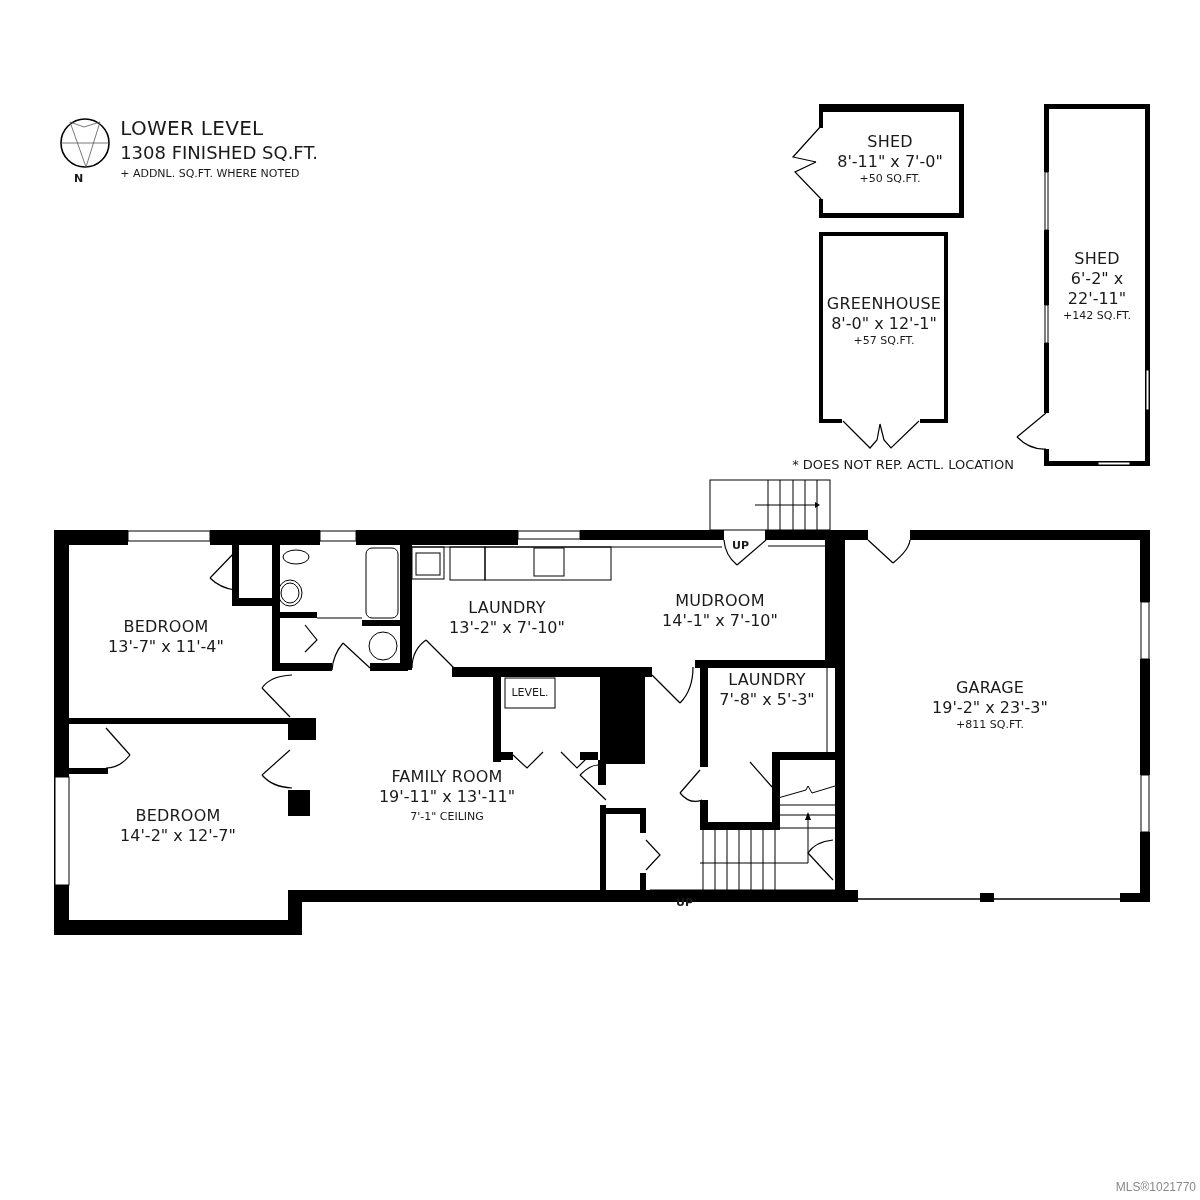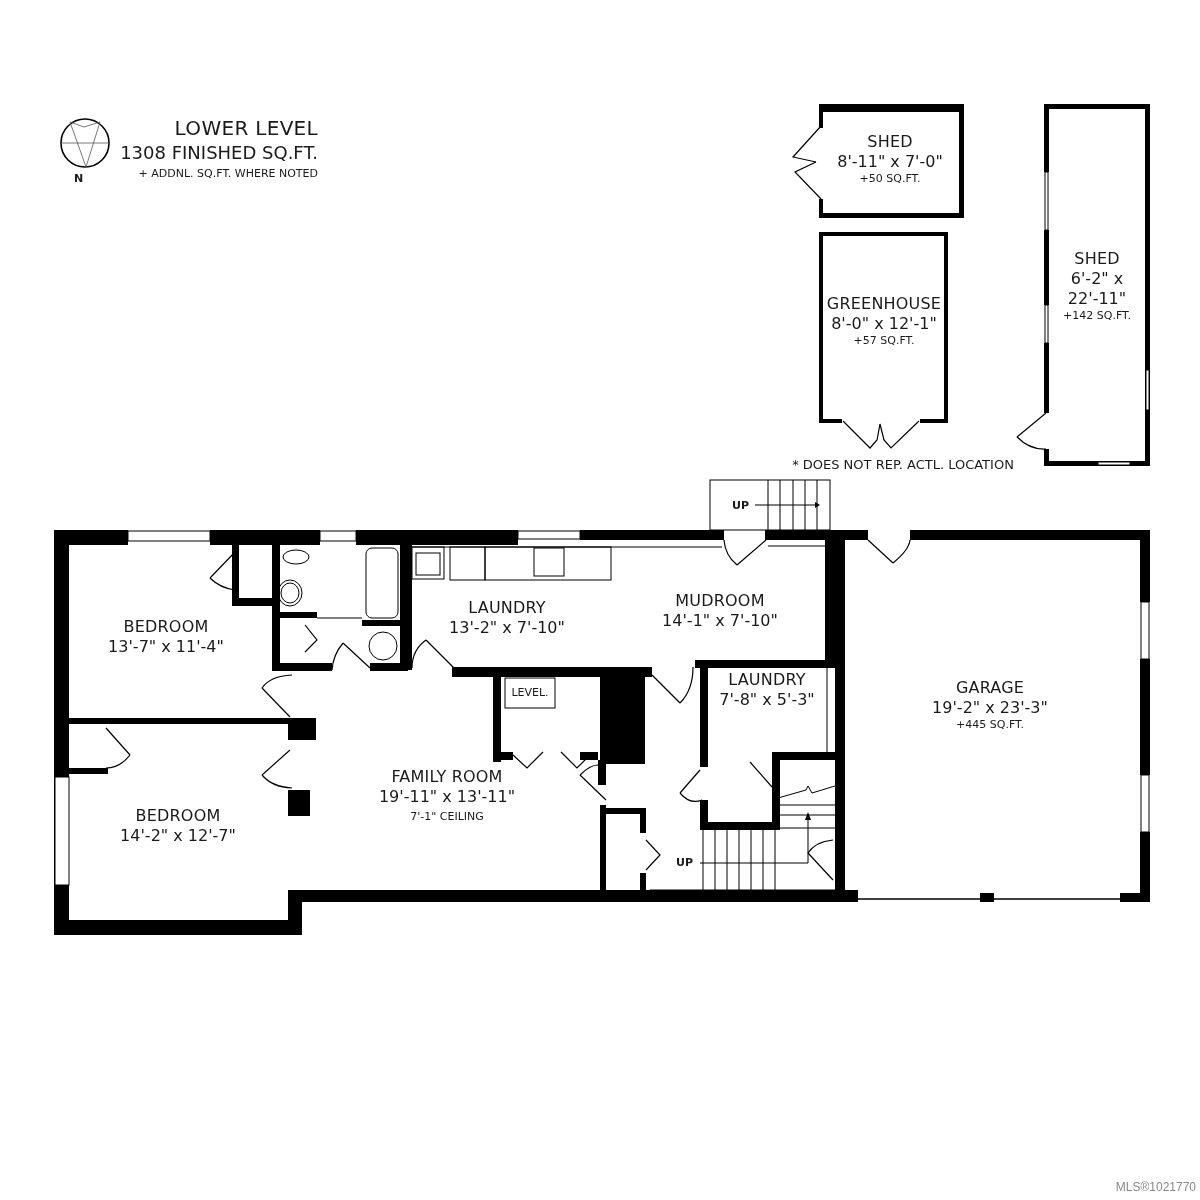--- a/index.html
+++ b/index.html
@@ -5,28 +5,28 @@
   html, body { margin:0; padding:0; background:#ffffff; }
   body { width:1200px; height:1200px; position:relative; overflow:hidden; font-family:"DejaVu Sans", sans-serif; color:#1a1a1a; }
   svg { position:absolute; left:0; top:0; }
   .wall { fill:#000; }
   .win { fill:#fff; stroke:#000; stroke-width:1; }
   .door { stroke:#000; stroke-width:1.2; fill:none; }
   .lbl { position:absolute; text-align:center; transform:translateX(-50%); white-space:nowrap; line-height:1.25; }
   .room-name { font-size:16px; letter-spacing:0.2px; }
   .room-dim { font-size:16px; }
   .room-note { font-size:11px; }
-  .title { position:absolute; right:882px; top:116px; text-align:right; }
+  .title { position:absolute; right:882px; top:116px; text-align:left; }
   .title .t1 { font-size:20px; font-weight:normal; letter-spacing:0.3px; }
   .title .t2 { font-size:18px; margin-top:2px; }
   .title .t3 { font-size:11px; margin-top:4px; }
   .small { font-size:13px; }
   .mls { position:absolute; right:4px; bottom:6px; font-family:"Liberation Sans", sans-serif; font-size:12px; color:#888; }
   .north { position:absolute; left:74px; top:172px; font-size:11px; font-weight:bold; }
-  .updown { position:absolute; font-size:11px; font-weight:bold; }
+  .updown { position:absolute; font-size:11px; font-weight:bold;margin-top:40px; }
 </style>
 </head>
 <body>
 
 <svg width="1200" height="1200" viewBox="0 0 1200 1200">
 
   <g>
     <circle cx="85" cy="143" r="24" fill="none" stroke="#000" stroke-width="1.6"></circle>
     <polyline points="70,122 84,127 100,122 86,167 70,122" fill="none" stroke="#555" stroke-width="0.8"></polyline>
     <line x1="61" y1="143" x2="109" y2="143" stroke="#555" stroke-width="0.8"></line>
@@ -273,20 +273,20 @@
   <div class="room-dim">19'-11" x 13'-11"</div>
   <div class="room-note" style="margin-top:3px;">7'-1" CEILING</div>
 </div>
 <div class="lbl" style="left:767px; top:670px;">
   <div class="room-name">LAUNDRY</div>
   <div class="room-dim">7'-8" x 5'-3"</div>
 </div>
 <div class="lbl" style="left:990px; top:678px;">
   <div class="room-name">GARAGE</div>
   <div class="room-dim">19'-2" x 23'-3"</div>
-  <div class="room-note">+445 SQ.FT.</div>
+  <div class="room-note">+811 SQ.FT.</div>
 </div>
 <div class="lbl room-note" style="left:530px; top:686px;">LEVEL.</div>
 
 <div class="updown" style="left:732px; top:499px;">UP</div>
 <div class="updown" style="left:676px; top:856px;">UP</div>
 
 <div class="mls">MLS®1021770</div>
 
 </body></html>

